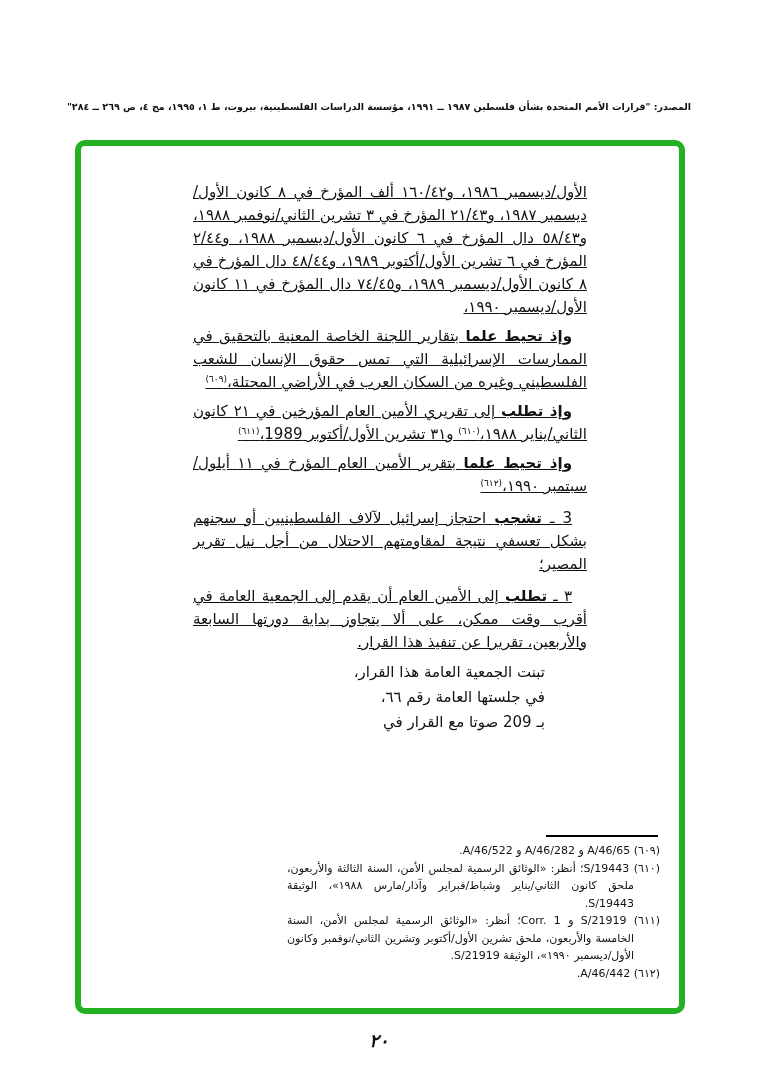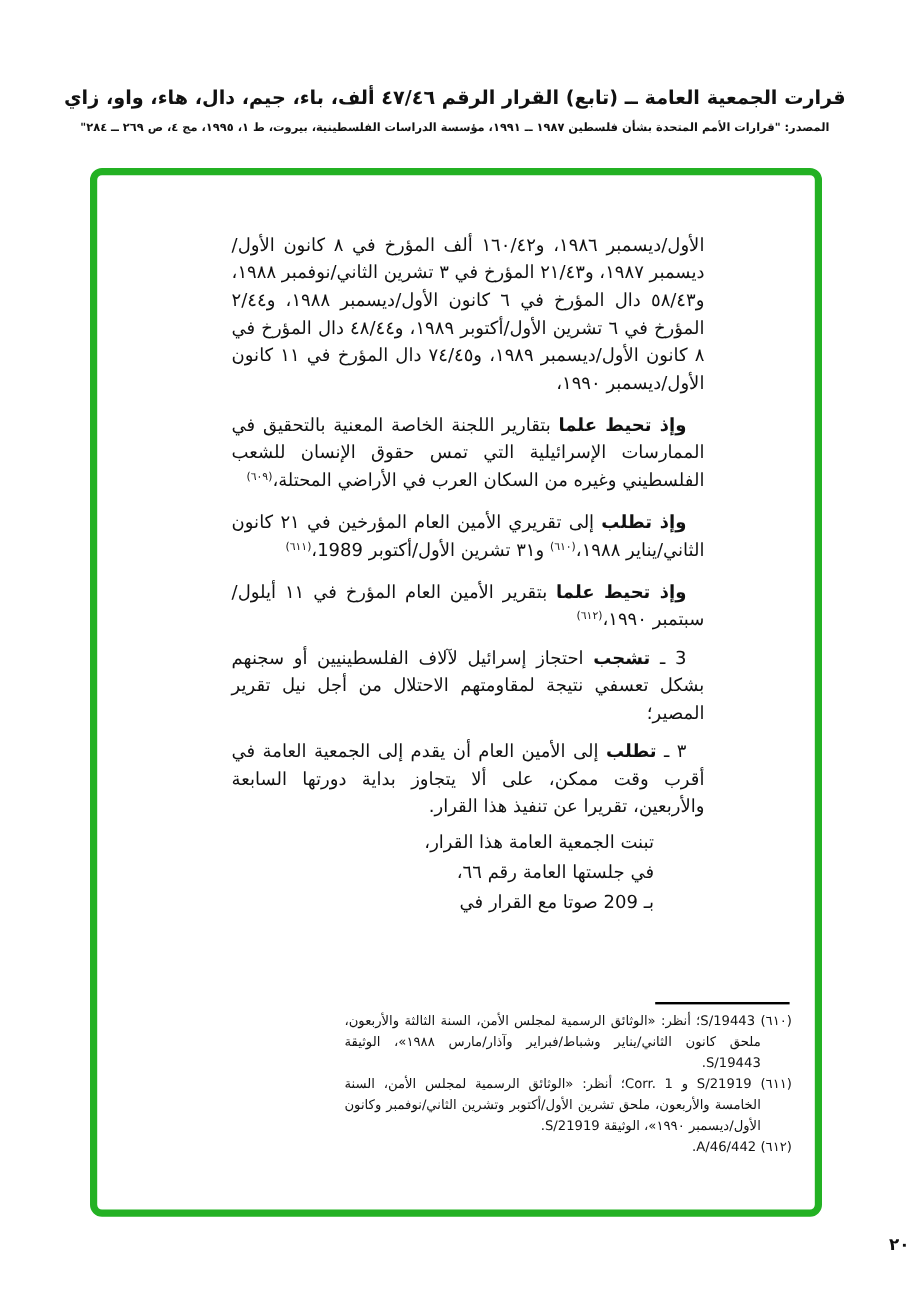--- a/index.html
+++ b/index.html
@@ -6,40 +6,39 @@
   .page{position:relative;width:758px;height:1078px;background:#fff;overflow:hidden;
         font-family:"DejaVu Sans",sans-serif;color:#111;}
   .hdr-title{position:absolute;top:72px;left:0;right:0;text-align:center;direction:rtl;
              font-weight:bold;font-size:16px;letter-spacing:0;}
   .hdr-source{position:absolute;top:101px;left:0;right:0;text-align:center;direction:rtl;
               font-weight:bold;font-size:9.5px;}
   .frame{position:absolute;left:75px;top:140px;width:598px;height:862px;
          border:6px solid #23b123;border-radius:10px;}
   .content{position:absolute;top:181px;left:193px;width:394px;direction:rtl;
            text-align:justify;font-size:15px;line-height:23px;}
-  .para{margin:12px 0 6px 0;}
+  .para{margin:0 0 6px 0;text-decoration:underline;}
   .para.ind{text-indent:15px;}
   .para.numbered{margin-top:9px;}
   .lead{font-weight:bold;}
   sup.ref{font-size:9px;line-height:0;vertical-align:5px;}
   .closing{margin-top:5px;padding-right:42px;}
   .closing div{line-height:25px;}
   .fn-sep{position:absolute;top:835px;left:546px;width:112px;border-top:2px solid #000;height:0;}
   .footnotes{position:absolute;top:842px;left:287px;width:373px;direction:rtl;
              text-align:justify;font-size:11px;line-height:17.5px;}
   .fn{margin:0;padding-right:26px;text-indent:-26px;}
-  .page-number{position:absolute;top:1030px;left:0;right:0;text-align:right;
-               font-weight:bold;font-size:14px;direction:rtl;}
+  .page-number{position:absolute;top:1030px;left:0;right:0;text-align:center;
+               font-weight:bold;font-size:18px;direction:rtl;font-style:italic;}
 </style>
 </head>
 <body>
 
 <div class="page">
 
-  <div class="hdr-title">قرارت الجمعية العامة ــ (تابع) القرار الرقم ٤٧/٤٦ ألف، باء، جيم، دال، هاء، واو، زاي</div>
   <div class="hdr-source">المصدر: "قرارات الأمم المتحدة بشأن فلسطين ١٩٨٧ ــ ١٩٩١، مؤسسة الدراسات الفلسطينية، بيروت، ط ١، ١٩٩٥، مج ٤، ص ٢٦٩ ــ ٢٨٤"</div>
 
   <div class="frame"></div>
 
   <div class="content">
 
     <p class="para"><span>الأول/ديسمبر ١٩٨٦، و١٦٠/٤٢ ألف المؤرخ في ٨ كانون الأول/ديسمبر ١٩٨٧، و٢١/٤٣ المؤرخ في ٣ تشرين الثاني/نوفمبر ١٩٨٨، و٥٨/٤٣ دال المؤرخ في ٦ كانون الأول/ديسمبر ١٩٨٨، و٢/٤٤ المؤرخ في ٦ تشرين الأول/أكتوبر ١٩٨٩، و٤٨/٤٤ دال المؤرخ في ٨ كانون الأول/ديسمبر ١٩٨٩، و٧٤/٤٥ دال المؤرخ في ١١ كانون الأول/ديسمبر ١٩٩٠،</span></p>
 
     <p class="para ind"><span class="lead">وإذ تحيط علما</span><span> بتقارير اللجنة الخاصة المعنية بالتحقيق في الممارسات الإسرائيلية التي تمس حقوق الإنسان للشعب الفلسطيني وغيره من السكان العرب في الأراضي المحتلة،</span><sup class="ref">(٦٠٩)</sup></p>
 
@@ -56,20 +55,21 @@
       <div>تبنت الجمعية العامة هذا القرار،</div>
       <div>في جلستها العامة رقم ٦٦،</div>
       <div>بـ 209 صوتا مع القرار في</div>
     </div>
 
   </div>
 
   <div class="fn-sep"></div>
 
   <div class="footnotes">
+    <p class="fn"><span>(٦٠٩)</span><span> A/46/65 و A/46/282 و A/46/522.</span></p>
     <p class="fn"><span>(٦١٠)</span><span> S/19443؛ أنظر: «الوثائق الرسمية لمجلس الأمن، السنة الثالثة والأربعون، ملحق كانون الثاني/يناير وشباط/فبراير وآذار/مارس ١٩٨٨»، الوثيقة S/19443.</span></p>
     <p class="fn"><span>(٦١١)</span><span> S/21919 و Corr. 1؛ أنظر: «الوثائق الرسمية لمجلس الأمن، السنة الخامسة والأربعون، ملحق تشرين الأول/أكتوبر وتشرين الثاني/نوفمبر وكانون الأول/ديسمبر ١٩٩٠»، الوثيقة S/21919.</span></p>
     <p class="fn"><span>(٦١٢)</span><span> A/46/442.</span></p>
   </div>
 
   <div class="page-number">٢٠</div>
 
 </div>
 
 </body></html>

